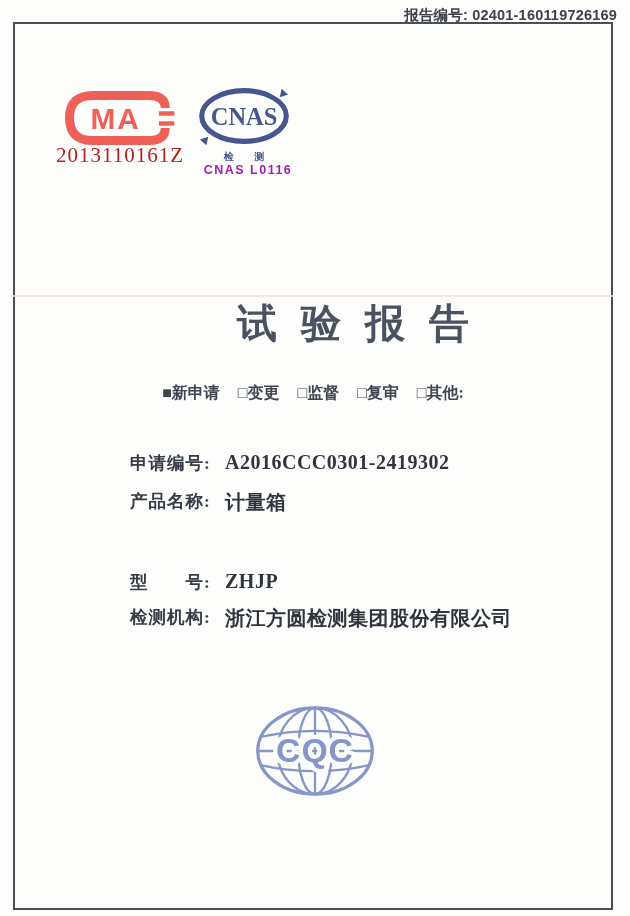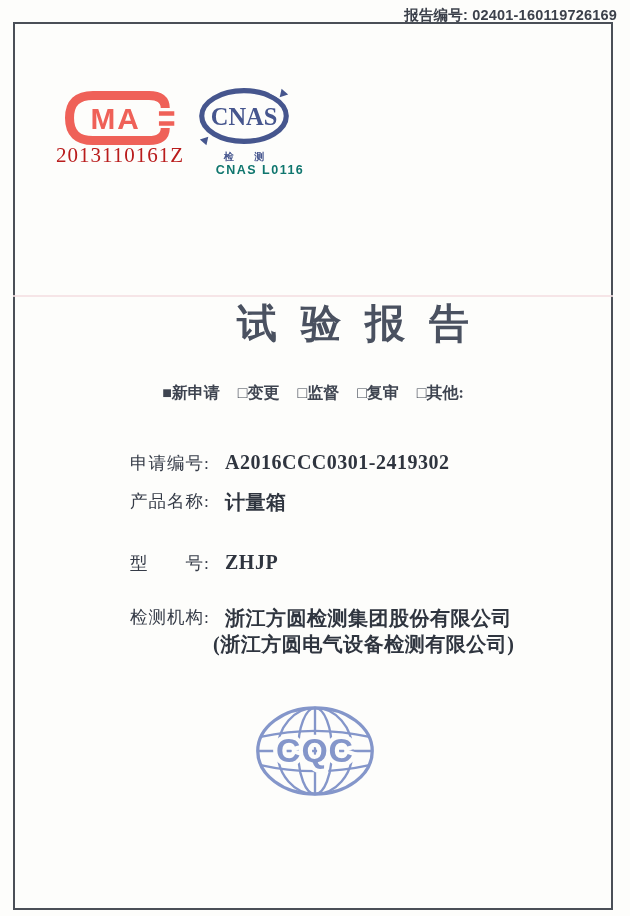--- a/index.html
+++ b/index.html
@@ -11,40 +11,40 @@
         font-size:14.5px;color:#3c414b;font-weight:600;letter-spacing:.2px;}
   .scan-line{position:absolute;left:13px;top:295px;width:600px;height:2px;background:#f4dfe2;opacity:.8;}
 
   
   .cma-logo{position:absolute;left:62px;top:90px;width:118px;height:56px;}
   .cma-code{position:absolute;left:44px;top:143px;width:152px;text-align:center;
         font-size:21px;color:#b91c1c;letter-spacing:1px;}
   .cnas-logo{position:absolute;left:196px;top:86px;width:96px;height:62px;}
   .cnas-sub1{position:absolute;left:196px;top:150px;width:96px;text-align:center;
         font-size:10px;color:#46568e;letter-spacing:9px;text-indent:9px;font-weight:600;}
-  .cnas-sub2{position:absolute;left:204px;top:163px;width:112px;text-align:center;
-        font-family:"Liberation Sans","DejaVu Sans",sans-serif;font-size:12.5px;color:#0f766e;
+  .cnas-sub2{position:absolute;left:192px;top:163px;width:112px;text-align:center;
+        font-family:"Liberation Sans","DejaVu Sans",sans-serif;font-size:12.5px;color:#a21caf;
         letter-spacing:1.5px;font-weight:600;}
   .cqc-logo{position:absolute;left:254px;top:702px;width:122px;height:98px;}
 
   
   .title1{position:absolute;left:13px;top:208px;width:600px;text-align:center;
         font-size:42px;letter-spacing:15px;text-indent:15px;color:#4a5160;font-weight:600;}
   .title2{position:absolute;left:13px;top:296px;width:600px;text-align:center;
         font-size:40px;letter-spacing:24px;text-indent:24px;color:#4a5160;font-weight:600;padding-left:40px;}
 
   
   .app-type{position:absolute;left:13px;top:383px;width:600px;text-align:center;
         font-size:16px;color:#3e4450;font-weight:700;}
   .app-type span{margin:8px 7px;}
 
   
-  .field-label{position:absolute;left:130px;font-size:17.5px;font-weight:400;color:#353b47;letter-spacing:1px;}
+  .field-label{position:absolute;left:130px;font-size:17.5px;font-weight:700;color:#353b47;letter-spacing:1px;}
   .field-value{position:absolute;left:225px;font-size:20px;color:#2f353f;letter-spacing:.5px;font-weight:600;}
-  .f1{top:451px;} .f2{top:489px;} .f3{top:551px;} .f4{top:605px;}
+  .f1{top:451px;} .f2{top:489px;} .f3{top:570px;} .f4{top:605px;}
   .f4b{top:631px;left:213px;}
 </style>
 </head>
 <body>
 
 <div class="page">
 
   <div class="report-no">
     <span>报告编号:</span>
     <span>02401-160119726169</span>
@@ -85,21 +85,20 @@
   <div class="field-value f1">A2016CCC0301-2419302</div>
 
   <div class="field-label f2">产品名称:</div>
   <div class="field-value f2">计量箱</div>
 
   <div class="field-label f3">型　　号:</div>
   <div class="field-value f3">ZHJP</div>
 
   <div class="field-label f4">检测机构:</div>
   <div class="field-value f4">浙江方圆检测集团股份有限公司</div>
-  <div class="field-value f4b">(浙江方圆电气设备检测有限公司)</div>
 
   <svg class="cqc-logo" viewBox="0 0 130 100">
     <ellipse cx="65" cy="50" rx="61" ry="46" fill="none" stroke="#8496ca" stroke-width="3.5"></ellipse>
     <ellipse cx="65" cy="50" rx="40" ry="46" fill="none" stroke="#8496ca" stroke-width="2.5"></ellipse>
     <ellipse cx="65" cy="50" rx="18" ry="46" fill="none" stroke="#8496ca" stroke-width="2.5"></ellipse>
     <line x1="65" y1="4" x2="65" y2="96" stroke="#8496ca" stroke-width="2.5"></line>
     <path d="M 7,35 Q 65,22 123,35" fill="none" stroke="#8496ca" stroke-width="2.5"></path>
     <path d="M 7,65 Q 65,78 123,65" fill="none" stroke="#8496ca" stroke-width="2.5"></path>
     <path d="M 4,50 L 126,50" fill="none" stroke="#8496ca" stroke-width="2.5"></path>
     <text x="65" y="62" text-anchor="middle" font-family="Liberation Sans, DejaVu Sans, sans-serif" font-size="36" font-weight="bold" letter-spacing="1" fill="#8496ca" stroke="#fdfdfb" stroke-width="9" style="paint-order:stroke">CQC</text>

